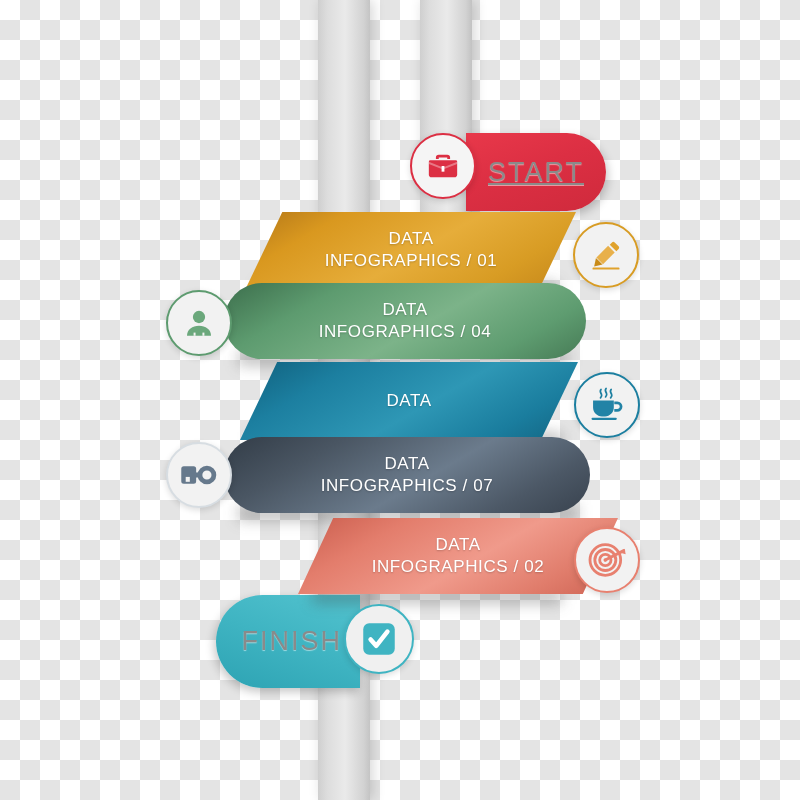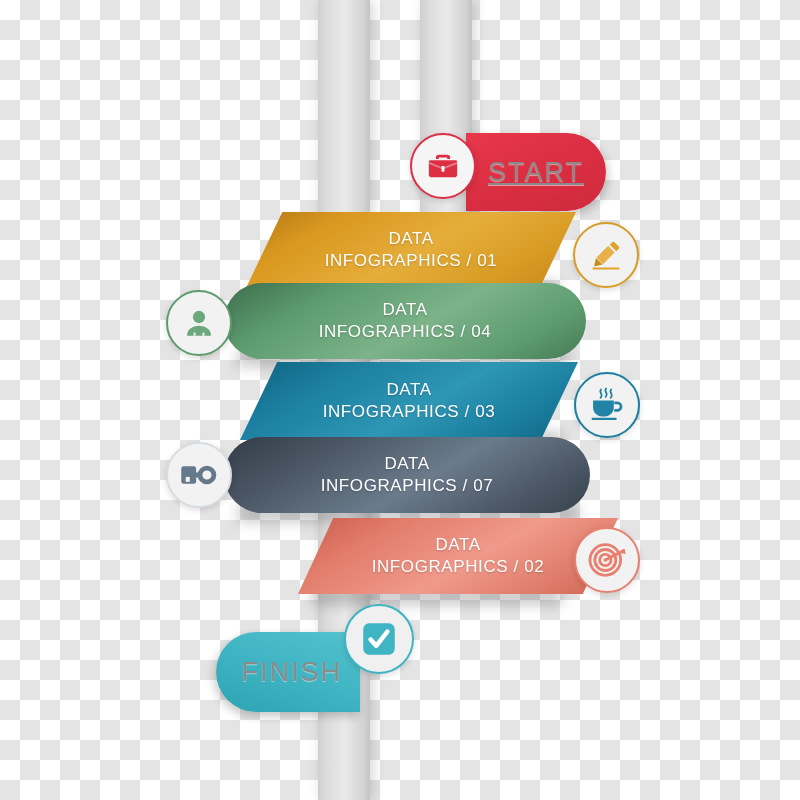--- a/index.html
+++ b/index.html
@@ -94,27 +94,26 @@
     width: 118px; height: 78px;
     border-radius: 0 78px 78px 0;
     background: linear-gradient(160deg, #e8384a 0%, #dc2f43 45%, #cf2a3c 100%);
     justify-content: flex-start;
     padding-left: 22px;
     box-shadow: 2px 4px 10px rgba(0,0,0,0.22);
     text-decoration: underline;
   }
   #finish-cap {
     left: 216px; top: 595px;
-    width: 126px; height: 80px;
+    width: 126px; height: 93px;
     border-radius: 72px 0 0 72px;
     background: linear-gradient(200deg, #53c3cf 0%, #3fb4c2 50%, #2da3b3 100%);
     justify-content: flex-end;
     padding-right: 18px;
     box-shadow: -2px 4px 10px rgba(0,0,0,0.22);
-    margin-top: 37px;
   }
 
   
   .badge {
     position: absolute;
     width: 62px; height: 62px;
     border-radius: 50%;
     background: #f2f2f2;
     display: flex;
     align-items: center;
@@ -155,21 +154,20 @@
       <span>DATA</span>
       <span>INFOGRAPHICS / 04</span>
     </div>
   </div>
 
   <div class="band-shadow" style="left:252px;top:432px;width:310px;height:16px;"></div>
   <div class="band par" id="band-03" style="left:240px;top:362px;width:338px;height:78px;
               background:linear-gradient(150deg,#0f5f7c 0%,#1c7fa0 25%,#2e97b5 55%,#1a7d9e 80%,#126380 100%);">
     <div style="display:flex;flex-direction:column;align-items:center;">
       <span>DATA</span>
-      <span>INFOGRAPHICS / 03</span>
     </div>
   </div>
 
   <div class="band-shadow" style="left:238px;top:505px;width:340px;height:16px;"></div>
   <div class="band pill" id="band-04" style="left:224px;top:437px;width:366px;height:76px;
               background:linear-gradient(150deg,#323c47 0%,#4a5663 25%,#6b7b8c 55%,#4c5866 80%,#38424e 100%);">
     <div style="display:flex;flex-direction:column;align-items:center;">
       <span>DATA</span>
       <span>INFOGRAPHICS / 07</span>
     </div>

